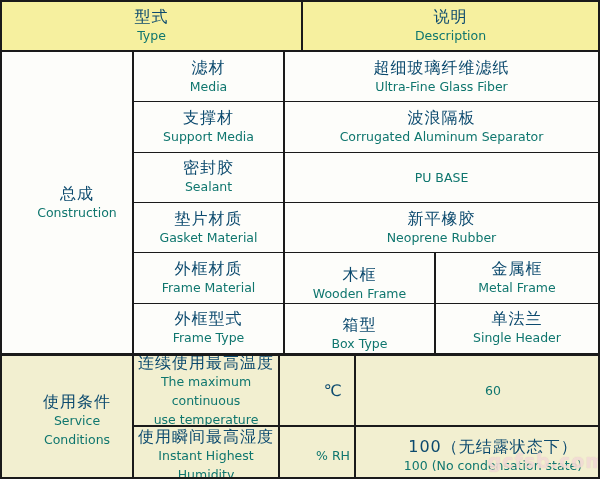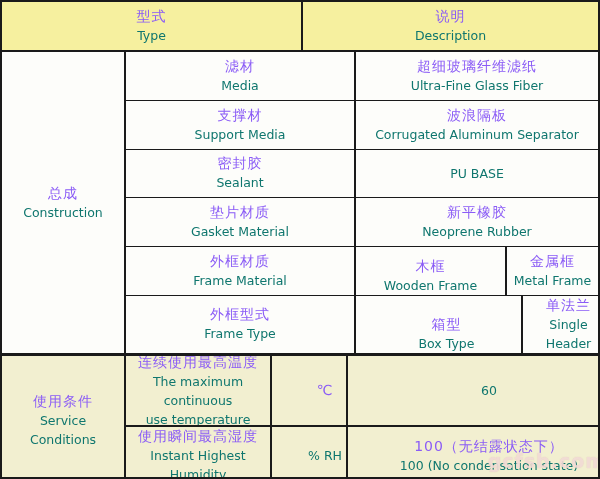--- a/index.html
+++ b/index.html
@@ -7,35 +7,35 @@
   .spec-table {
     position:relative; width:600px; height:479px;
     border:2px solid #1a1a1a; background:#fdfdfa;
     font-family:"DejaVu Sans","Liberation Sans",sans-serif;
     display:flex; flex-direction:column; overflow:hidden;
   }
   .cell {
     display:flex; flex-direction:column; justify-content:center;
     align-items:center; text-align:center; overflow:hidden;
   }
-  .zh { color:#8b5cf6; font-size:14px; line-height:19px; letter-spacing:1px; }
+  .zh { color:#0c4a6e; font-size:16px; line-height:19px; letter-spacing:1px; }
   .en { color:#0f766e; font-size:12.5px; line-height:19px; }
 
   
   .header-row { height:50px; display:flex; background:#f6f09f; border-bottom:2px solid #1a1a1a; flex:none; }
   .header-row .c1 { width:301px; border-right:2px solid #1a1a1a; }
   .header-row .c2 { flex:1; }
 
   
   .main { height:301px; display:flex; flex:none; }
-  .left-col { width:124px; border-right:2px solid #1a1a1a; }
+  .left-col { width:112px; border-right:2px solid #1a1a1a;margin-left:20px; }
   .rows { flex:1; display:flex; flex-direction:column; }
   .crow { flex:1; display:flex; border-bottom:1px solid #1a1a1a; }
-  .crow:last-child { border-bottom:none;gap:16px; }
-  .crow .label { width:230px; border-right:2px solid #1a1a1a; }
+  .crow:last-child { border-bottom:none; }
+  .crow .label { width:151px; border-right:2px solid #1a1a1a; }
   .crow .value { flex:1; }
   .crow .v1 { width:151px; border-right:2px solid #1a1a1a;justify-content:flex-end; }
   .crow .v2 { flex:1; }
 
   
   .service { flex:1; display:flex; border-top:3px solid #1a1a1a; background:#f2efd0; }
   .service .left-col { background:#f2efd0; }
   .svc-rows { flex:1; display:flex; flex-direction:column; }
   .srow { display:flex;gap:32px; }
   .srow1 { height:71px; border-bottom:2px solid #1a1a1a; }

